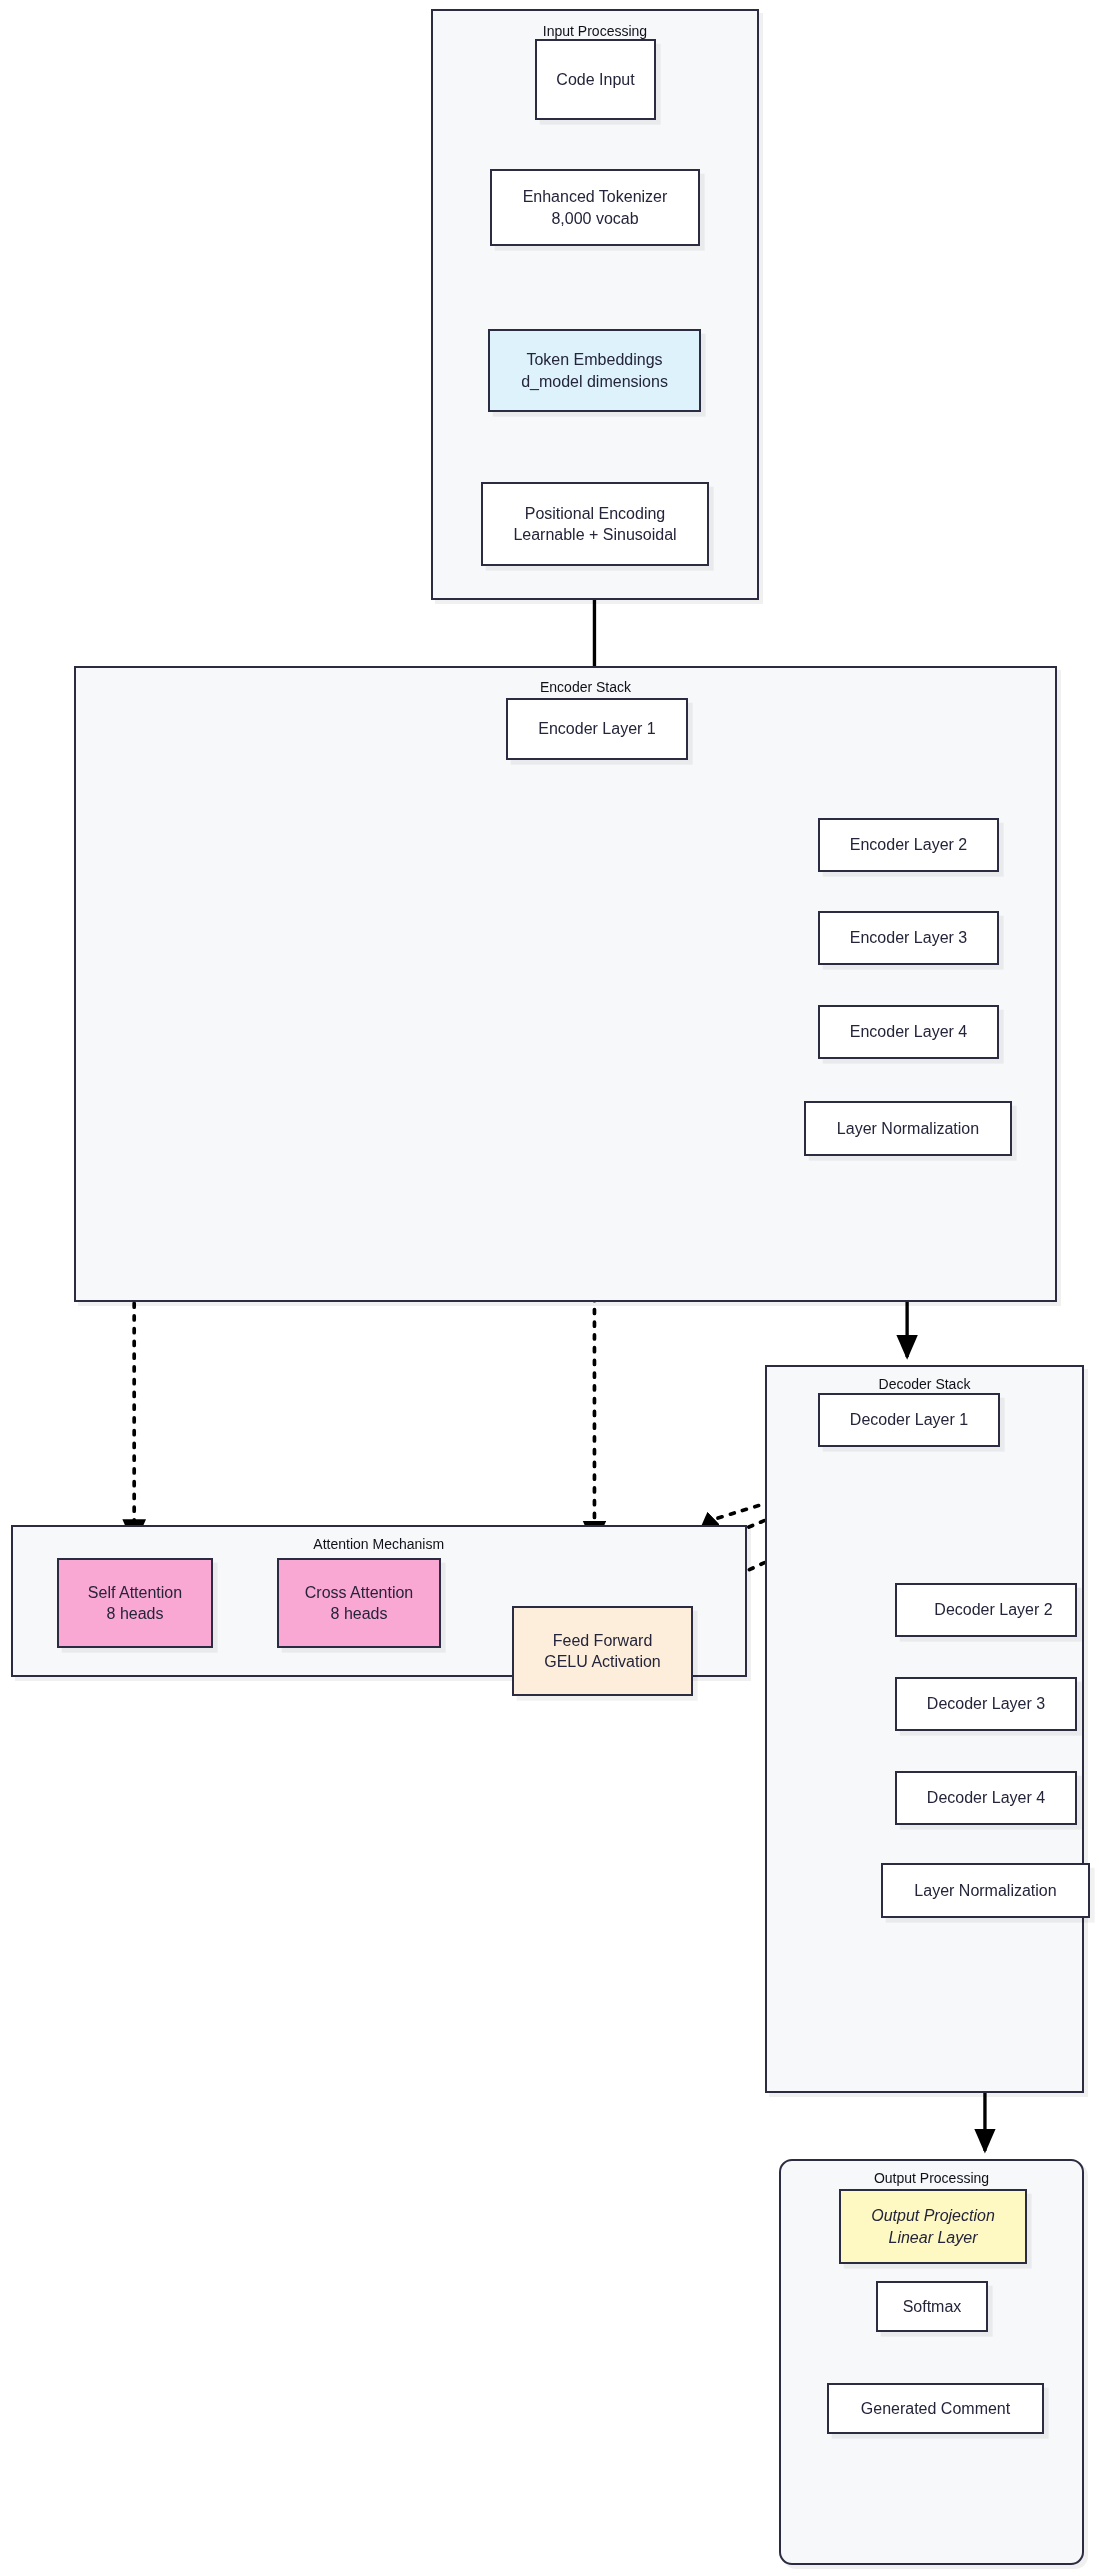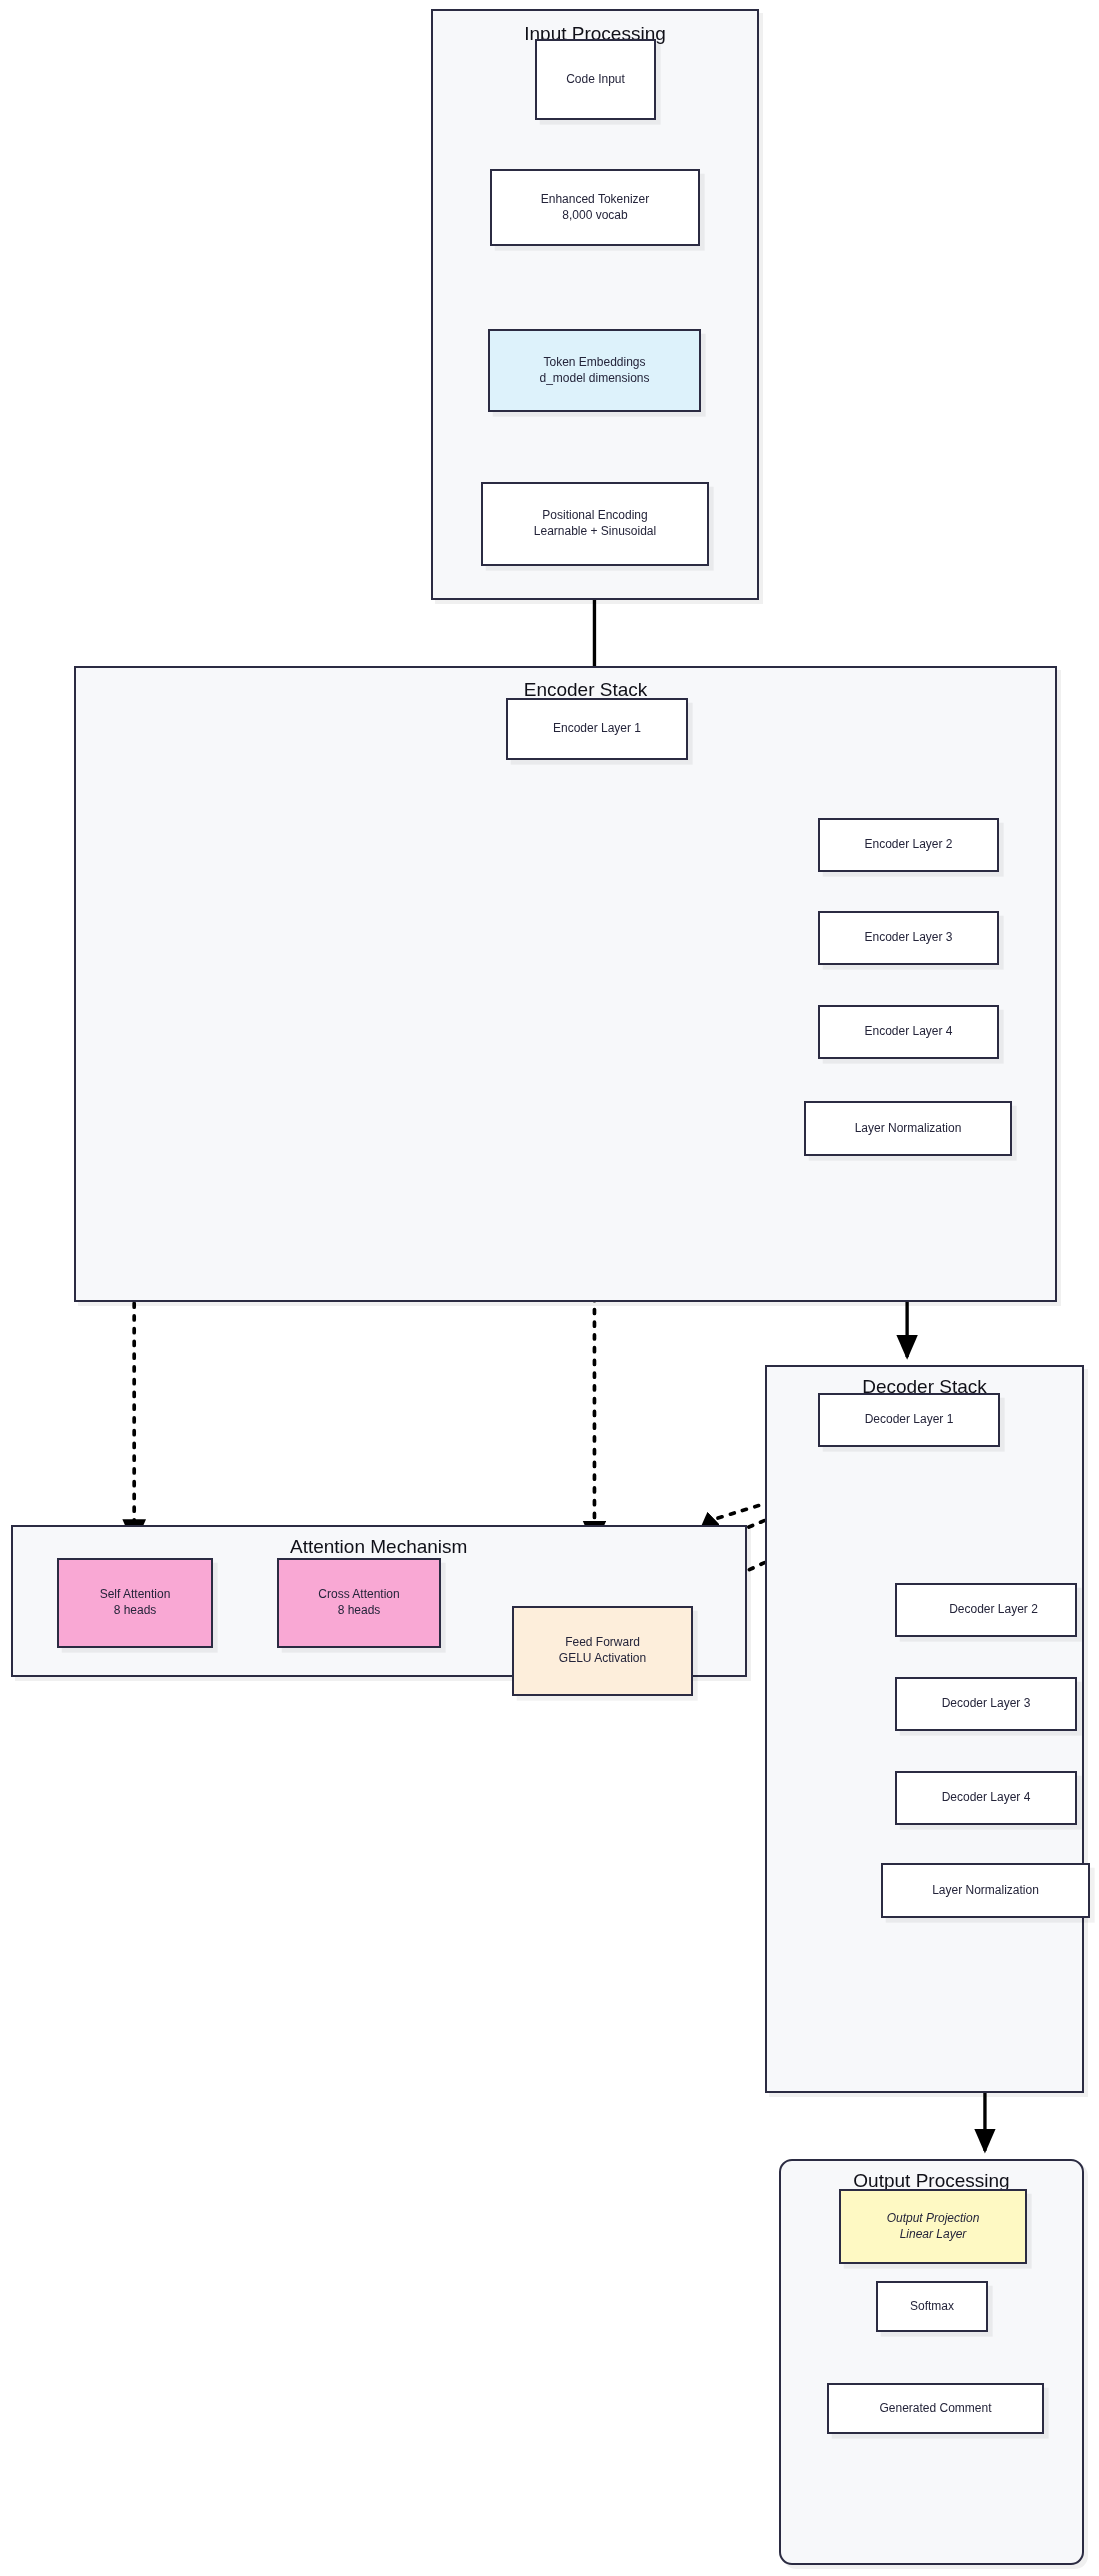--- a/index.html
+++ b/index.html
@@ -30,37 +30,37 @@
     background: #f7f8fa;
     border: 2.7px solid #2b2b42;
     box-sizing: border-box;
     box-shadow: 4px 4px 0 rgba(0,0,0,0.06);
   }
   .cluster-title {
     position: absolute;
     left: 0;
     right: 0;
     text-align: center;
-    font-size: 19px;
+    font-size: 14px;
     color: #101018;
     font-family: "Liberation Sans", sans-serif;
     white-space: nowrap;
   }
   .node {
     position: absolute;
     box-sizing: border-box;
     border: 2.7px solid #2b2b42;
     background: #ffffff;
     color: #24243a;
     display: flex;
     flex-direction: column;
     align-items: center;
     justify-content: center;
     text-align: center;
-    font-size: 12px;
+    font-size: 16px;
     line-height: 1.32;
     box-shadow: 4.7px 4.7px 0 rgba(0,0,0,0.055);
     font-family: "Liberation Sans", sans-serif;
   }
   .node .ln { display: block; }
   .n-blue   { background: #ddf2fb; }
   .n-purple { background: #f9a8d4; }
   .n-peach  { background: #fdeedb; margin-top: 48px; }
   .n-green  { background: #fef9c3; font-style: italic; }
 </style>

